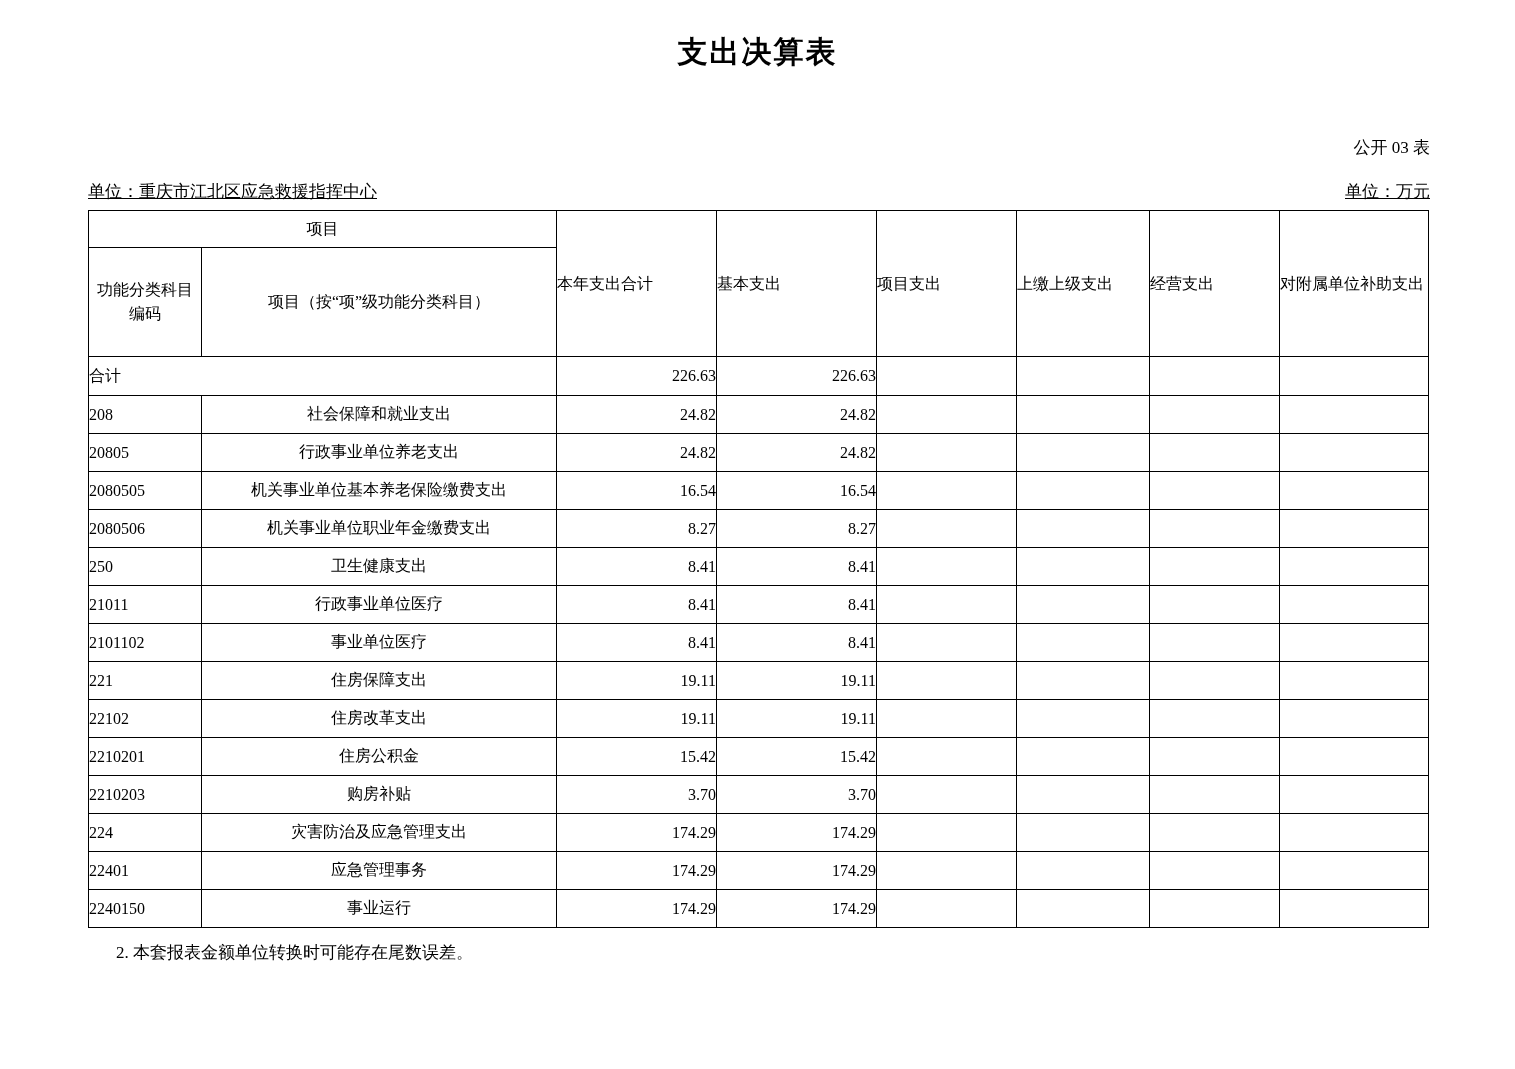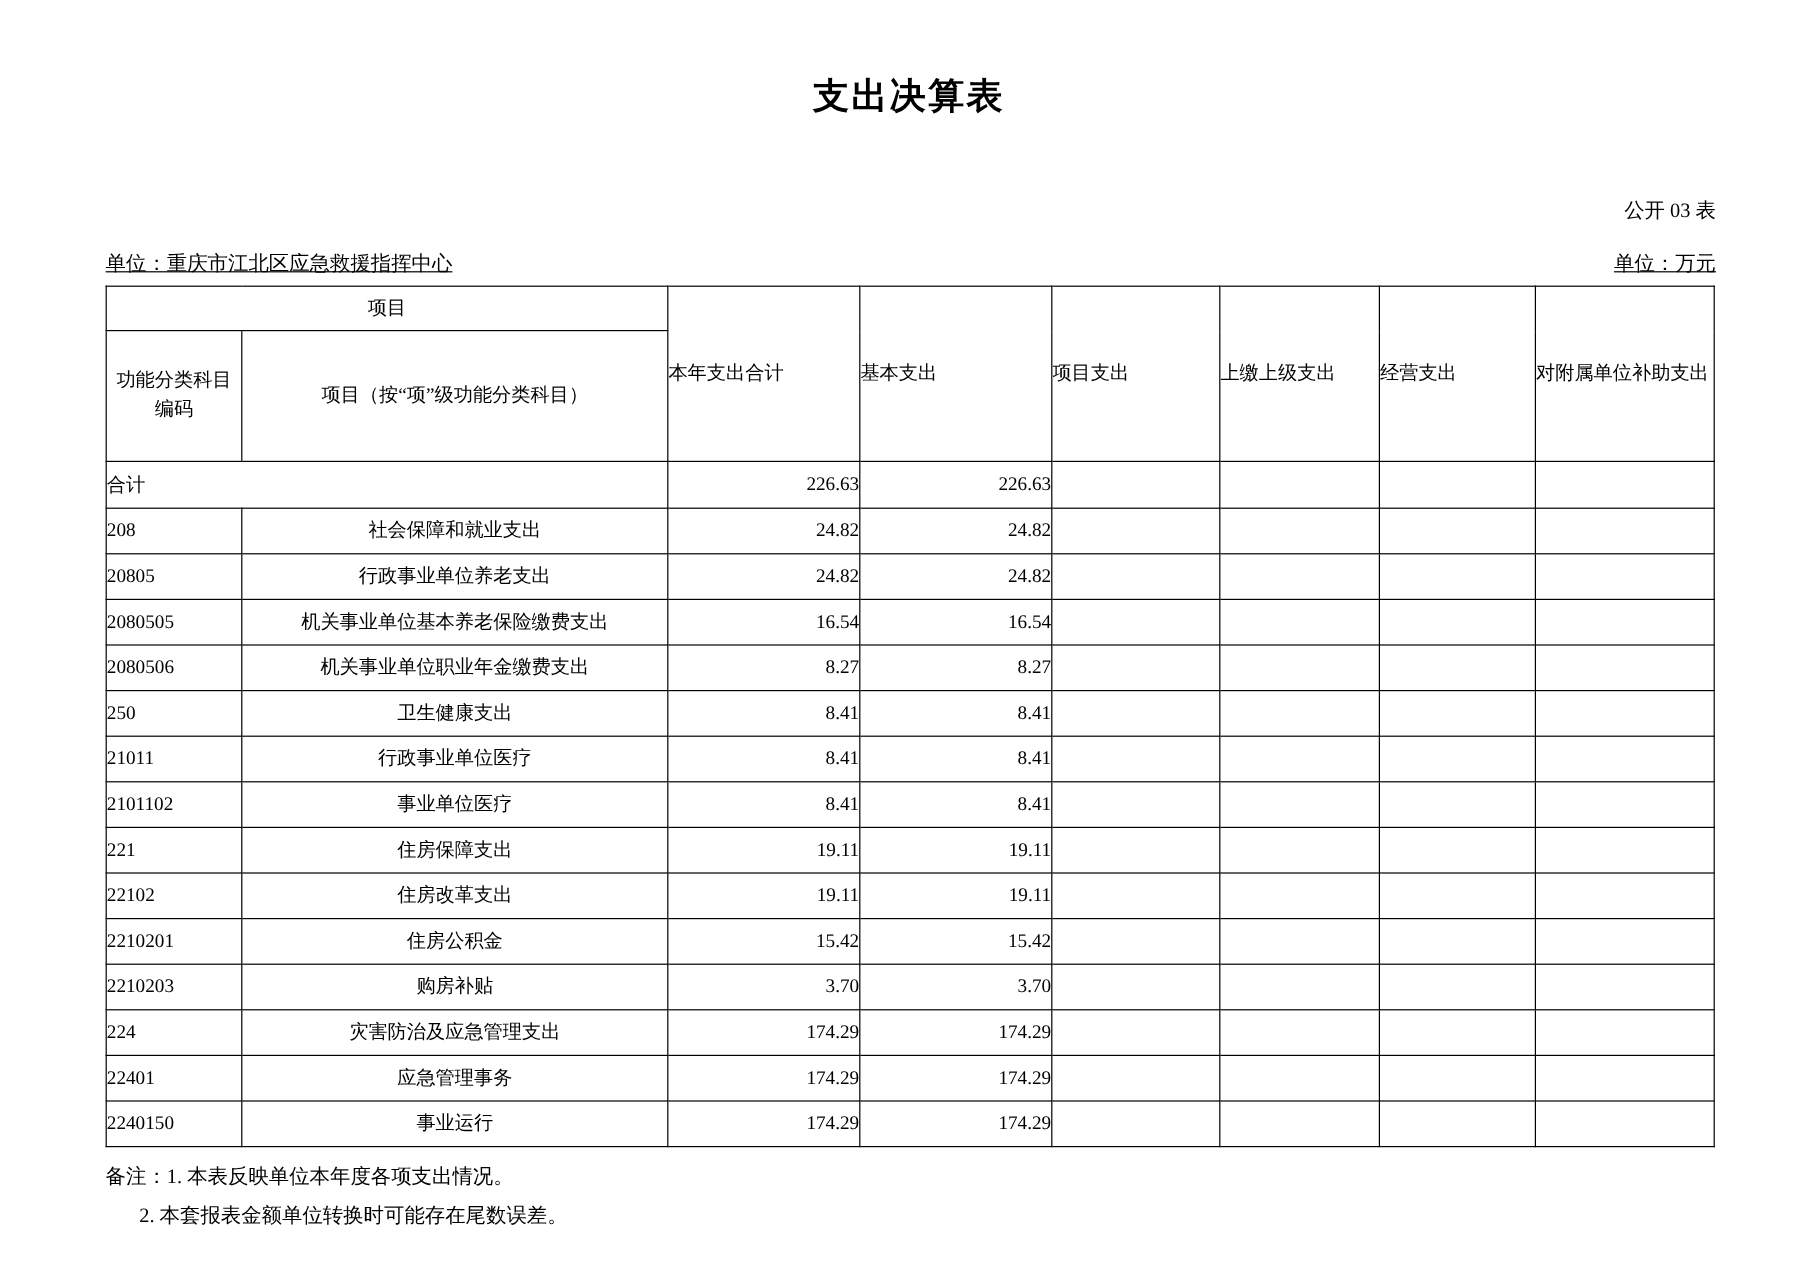--- a/index.html
+++ b/index.html
@@ -20,21 +20,21 @@
     height: 1069px;
     position: relative;
     box-sizing: border-box;
     padding: 0;
   }
   .title {
     text-align: center;
     font-size: 30px;
     font-weight: bold;
     letter-spacing: 2px;
-    margin-top: 60px;
+    margin-top: 32px;
     margin-bottom: 0;
     font-family: "Liberation Serif", "DejaVu Serif", serif;
   }
   .sheet-no {
     position: absolute;
     right: 85px;
     top: 104px;
     font-size: 17px;
   }
   .meta-row {
@@ -320,17 +320,16 @@
         <td class="c-num">174.29</td>
         <td class="c-num"></td>
         <td class="c-num"></td>
         <td class="c-num"></td>
         <td class="c-num"></td>
       </tr>
     </tbody>
   </table>
 
   <div class="notes">
-    <div>备注：1. 本表反映单位本年度各项支出情况。</div>
     <div class="n2">2. 本套报表金额单位转换时可能存在尾数误差。</div>
   </div>
 
 </div>
 
 </body></html>

